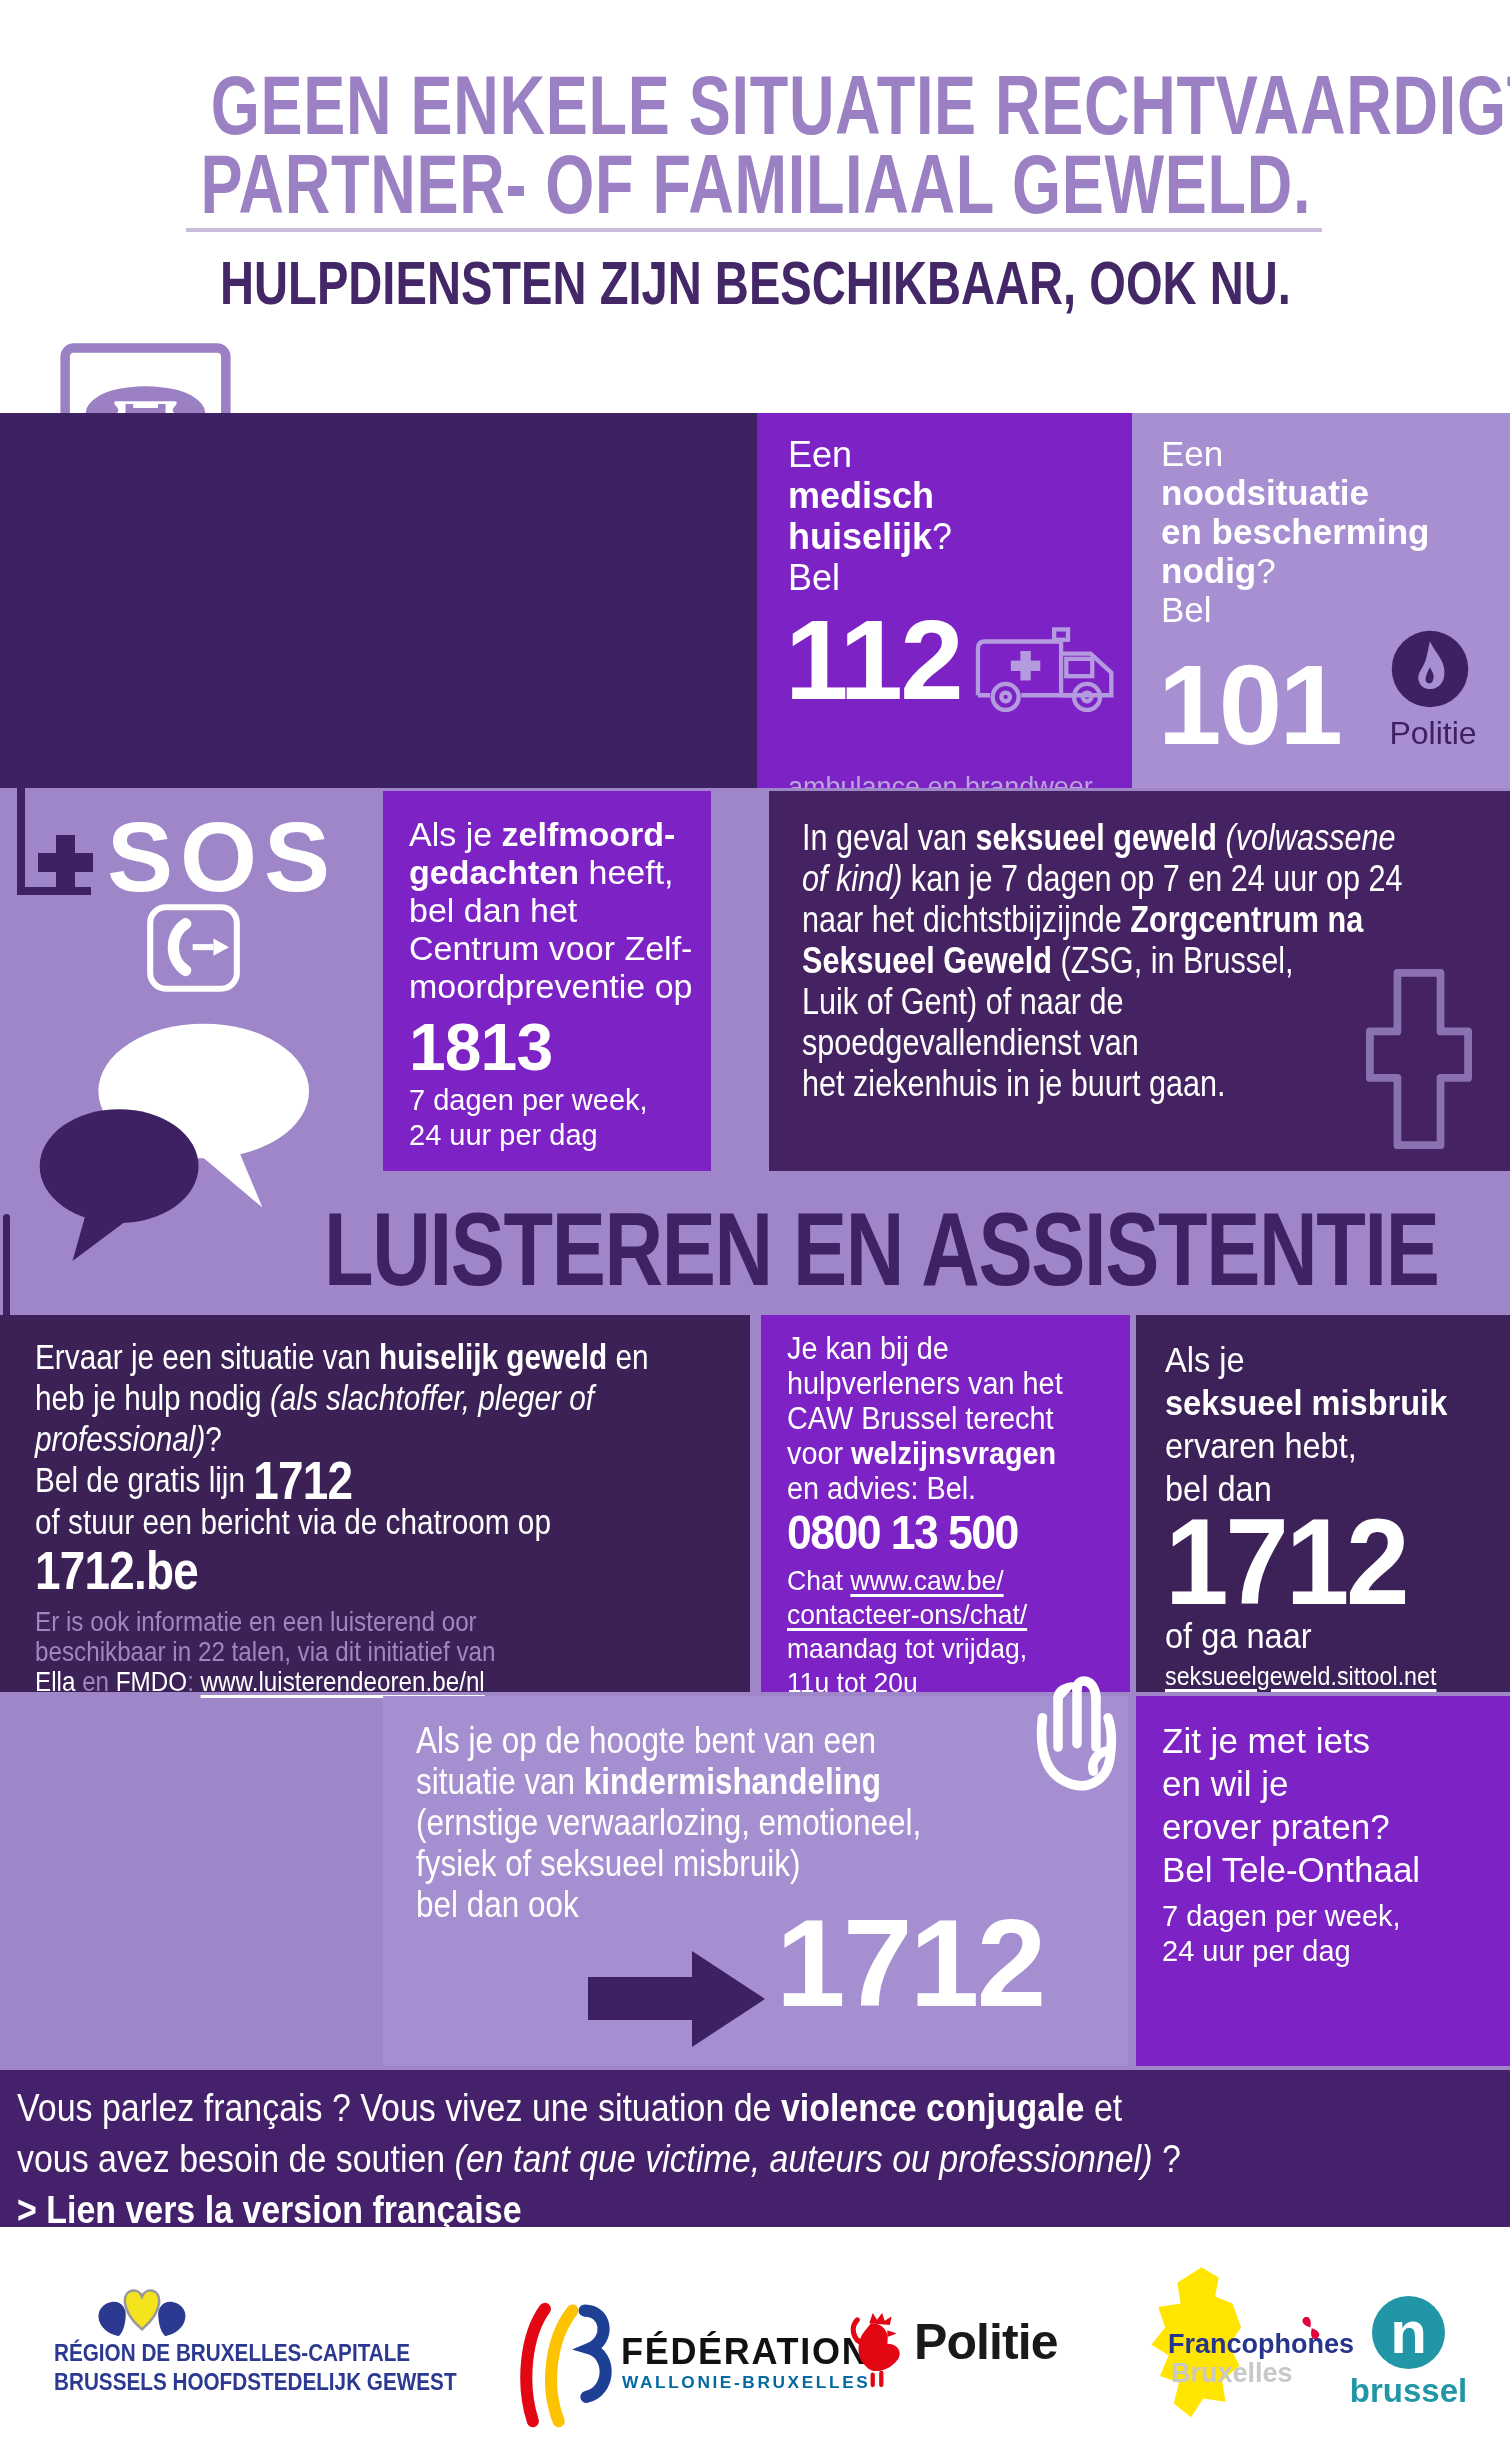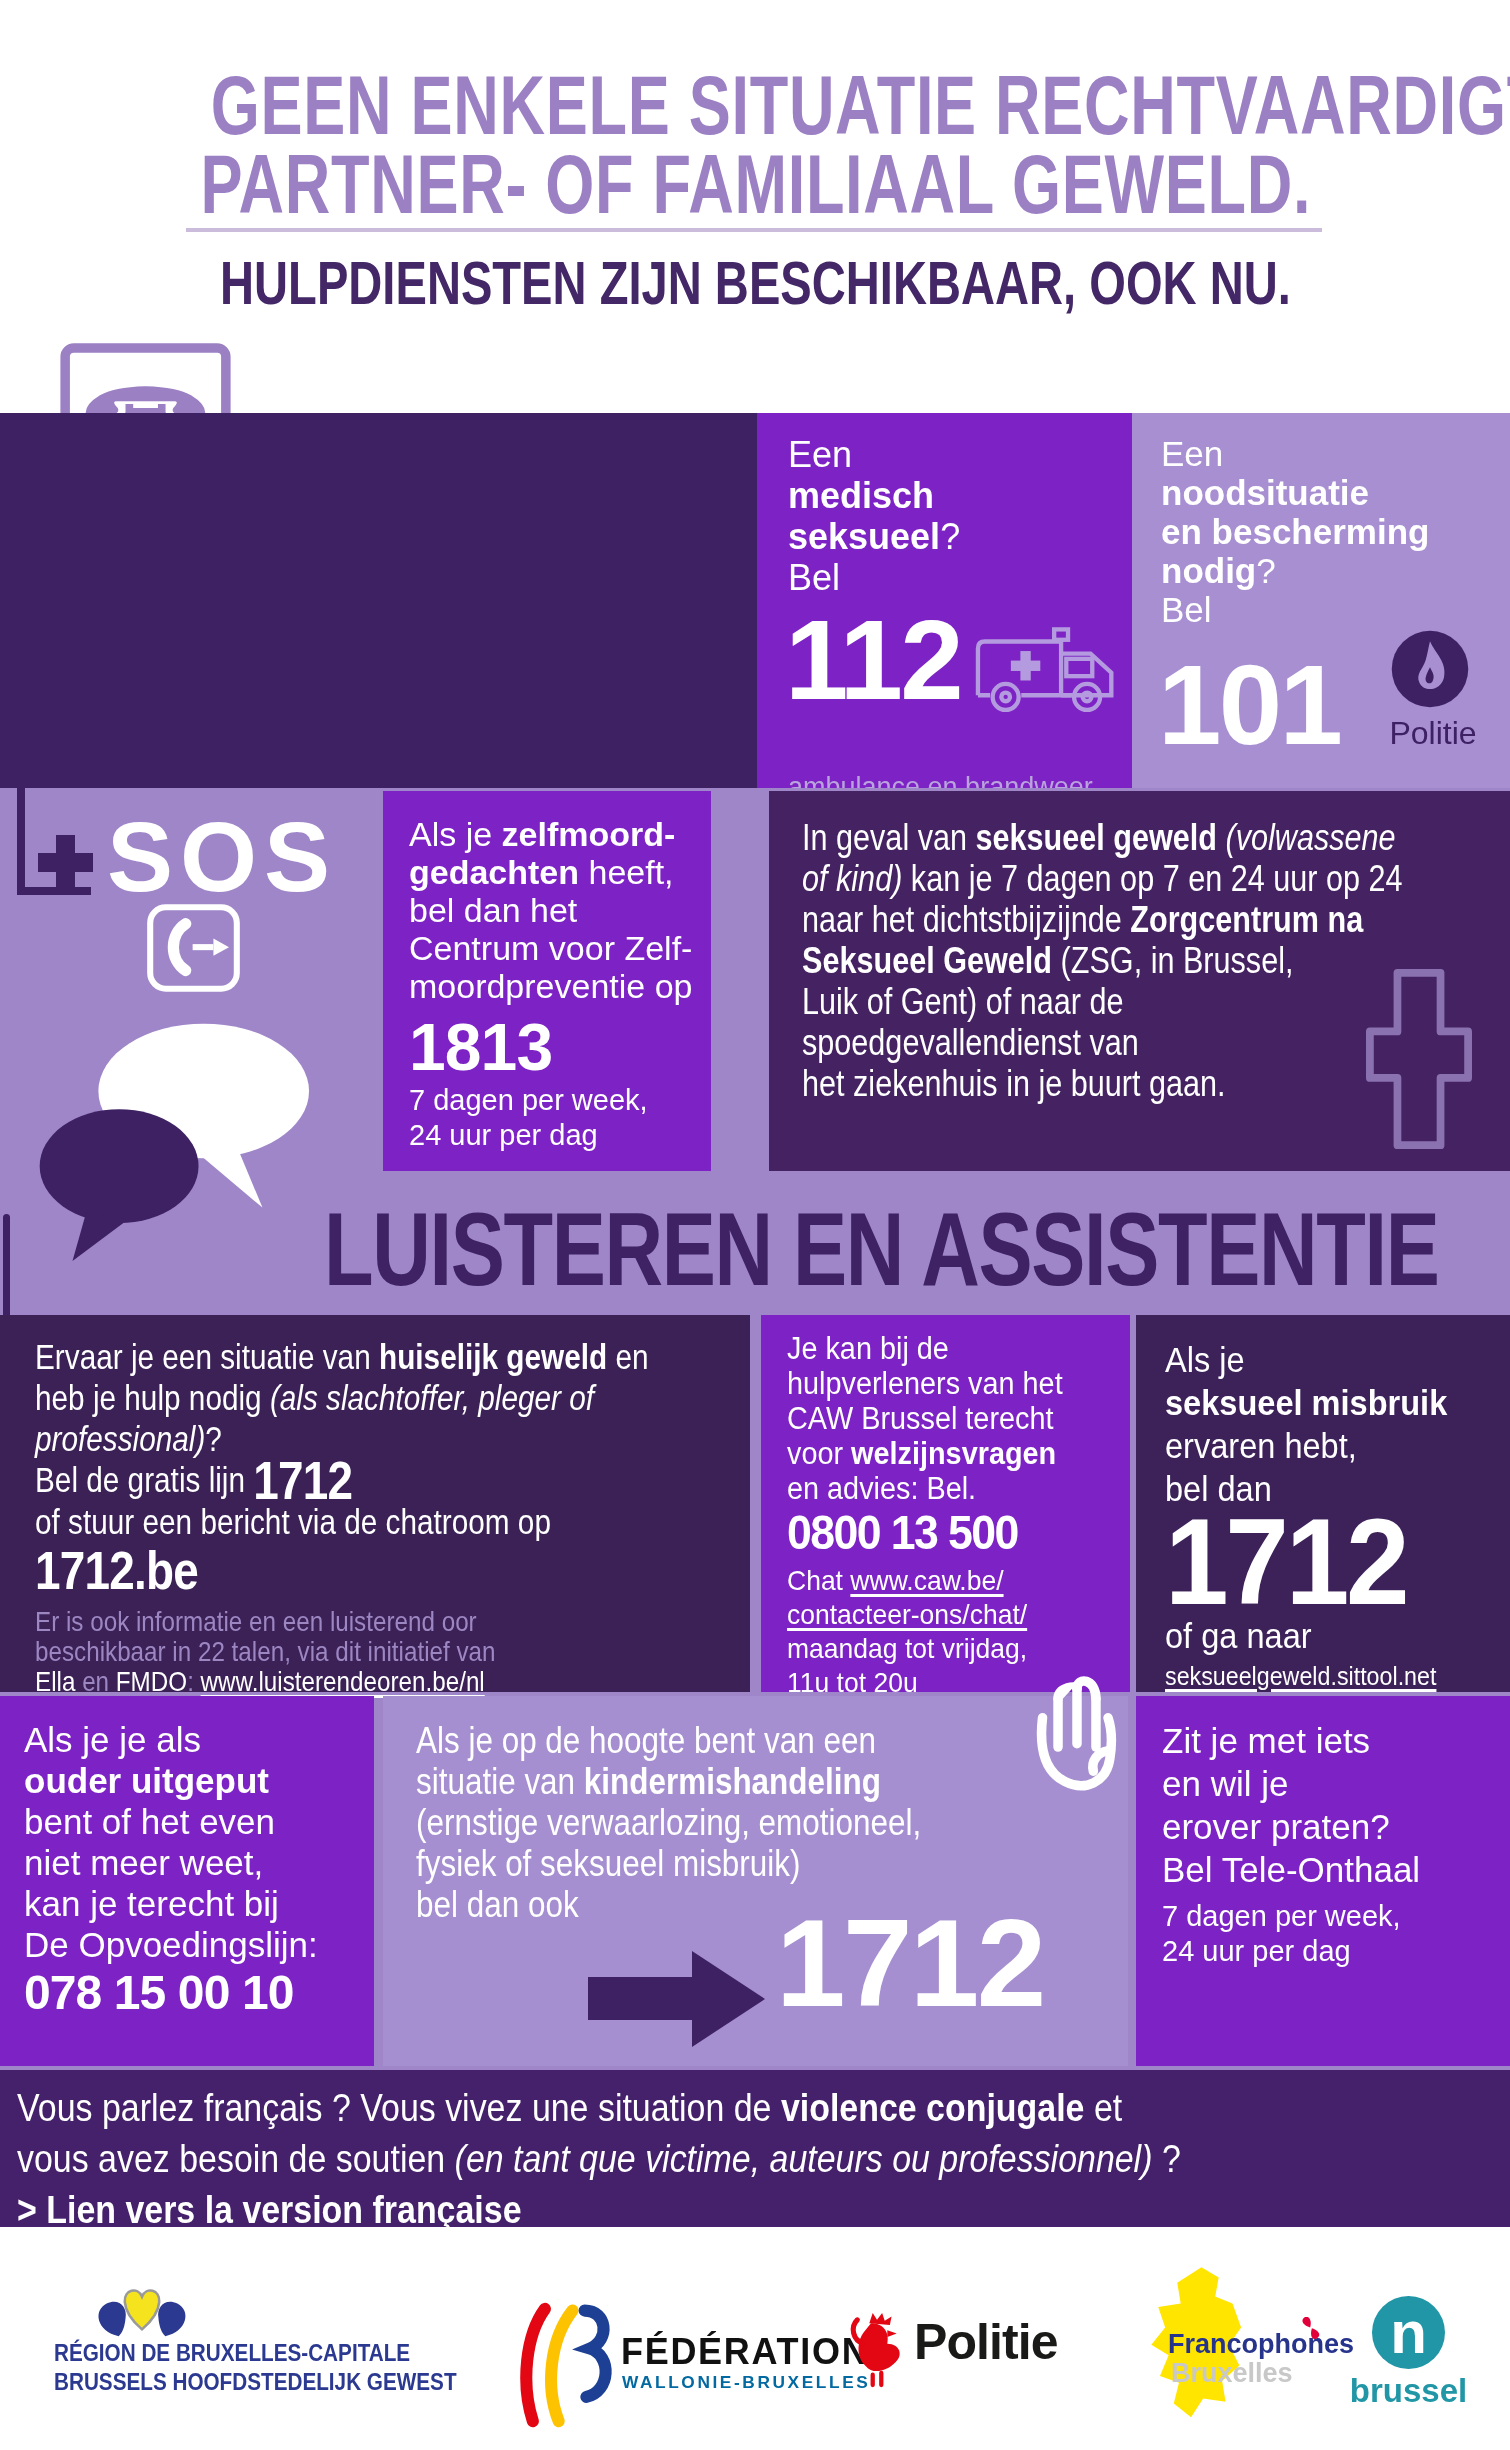--- a/index.html
+++ b/index.html
@@ -149,21 +149,21 @@
     <div id="noodtitle" class="abs">
       <div>IN GEVAL</div>
       <div>VAN NOOD</div>
     </div>
   </div>
 
   <div id="p112" class="abs">
     <div class="abs intro112">
       <div>Een</div>
       <div class="b">medisch</div>
-      <div><span class="b">seksueel</span><span>?</span></div>
+      <div><span class="b">huiselijk</span><span>?</span></div>
       <div>Bel</div>
     </div>
     <div id="n112" class="abs">112</div>
     <svg id="amb" class="abs" width="149" height="97" viewBox="0 0 172 112">
       <g fill="none" stroke="#B49ADF" stroke-width="5">
         <path d="M8 88 V34 Q8 26 16 26 H104 V88"></path>
         <path d="M104 40 H138 L162 62 V88 H104"></path>
         <rect x="110" y="46" width="30" height="20"></rect>
         <rect x="96" y="12" width="16" height="12"></rect>
         <circle cx="40" cy="90" r="15"></circle>
@@ -290,31 +290,20 @@
       <div>Als je</div>
       <div class="b">seksueel misbruik</div>
       <div>ervaren hebt,</div>
       <div>bel dan</div>
       <div id="nsittool">1712</div>
       <div>of ga naar</div>
       <div id="usittool" class="u">seksueelgeweld.sittool.net</div>
     </div>
   </div>
 
-  <div id="popv" class="abs">
-    <div id="topv" class="abs">
-      <div>Als je je als</div>
-      <div class="b">ouder uitgeput</div>
-      <div>bent of het even</div>
-      <div>niet meer weet,</div>
-      <div>kan je terecht bij</div>
-      <div>De Opvoedingslijn:</div>
-      <div id="nopv">078 15 00 10</div>
-    </div>
-  </div>
 
   <div id="pkinder" class="abs">
     <div id="tkinder" class="abs cond">
       <div>Als je op de hoogte bent van een</div>
       <div><span>situatie van </span><span class="b">kindermishandeling</span></div>
       <div>(ernstige verwaarlozing, emotioneel,</div>
       <div>fysiek of seksueel misbruik)</div>
       <div>bel dan ook</div>
     </div>
     <div id="karrow" class="abs">

